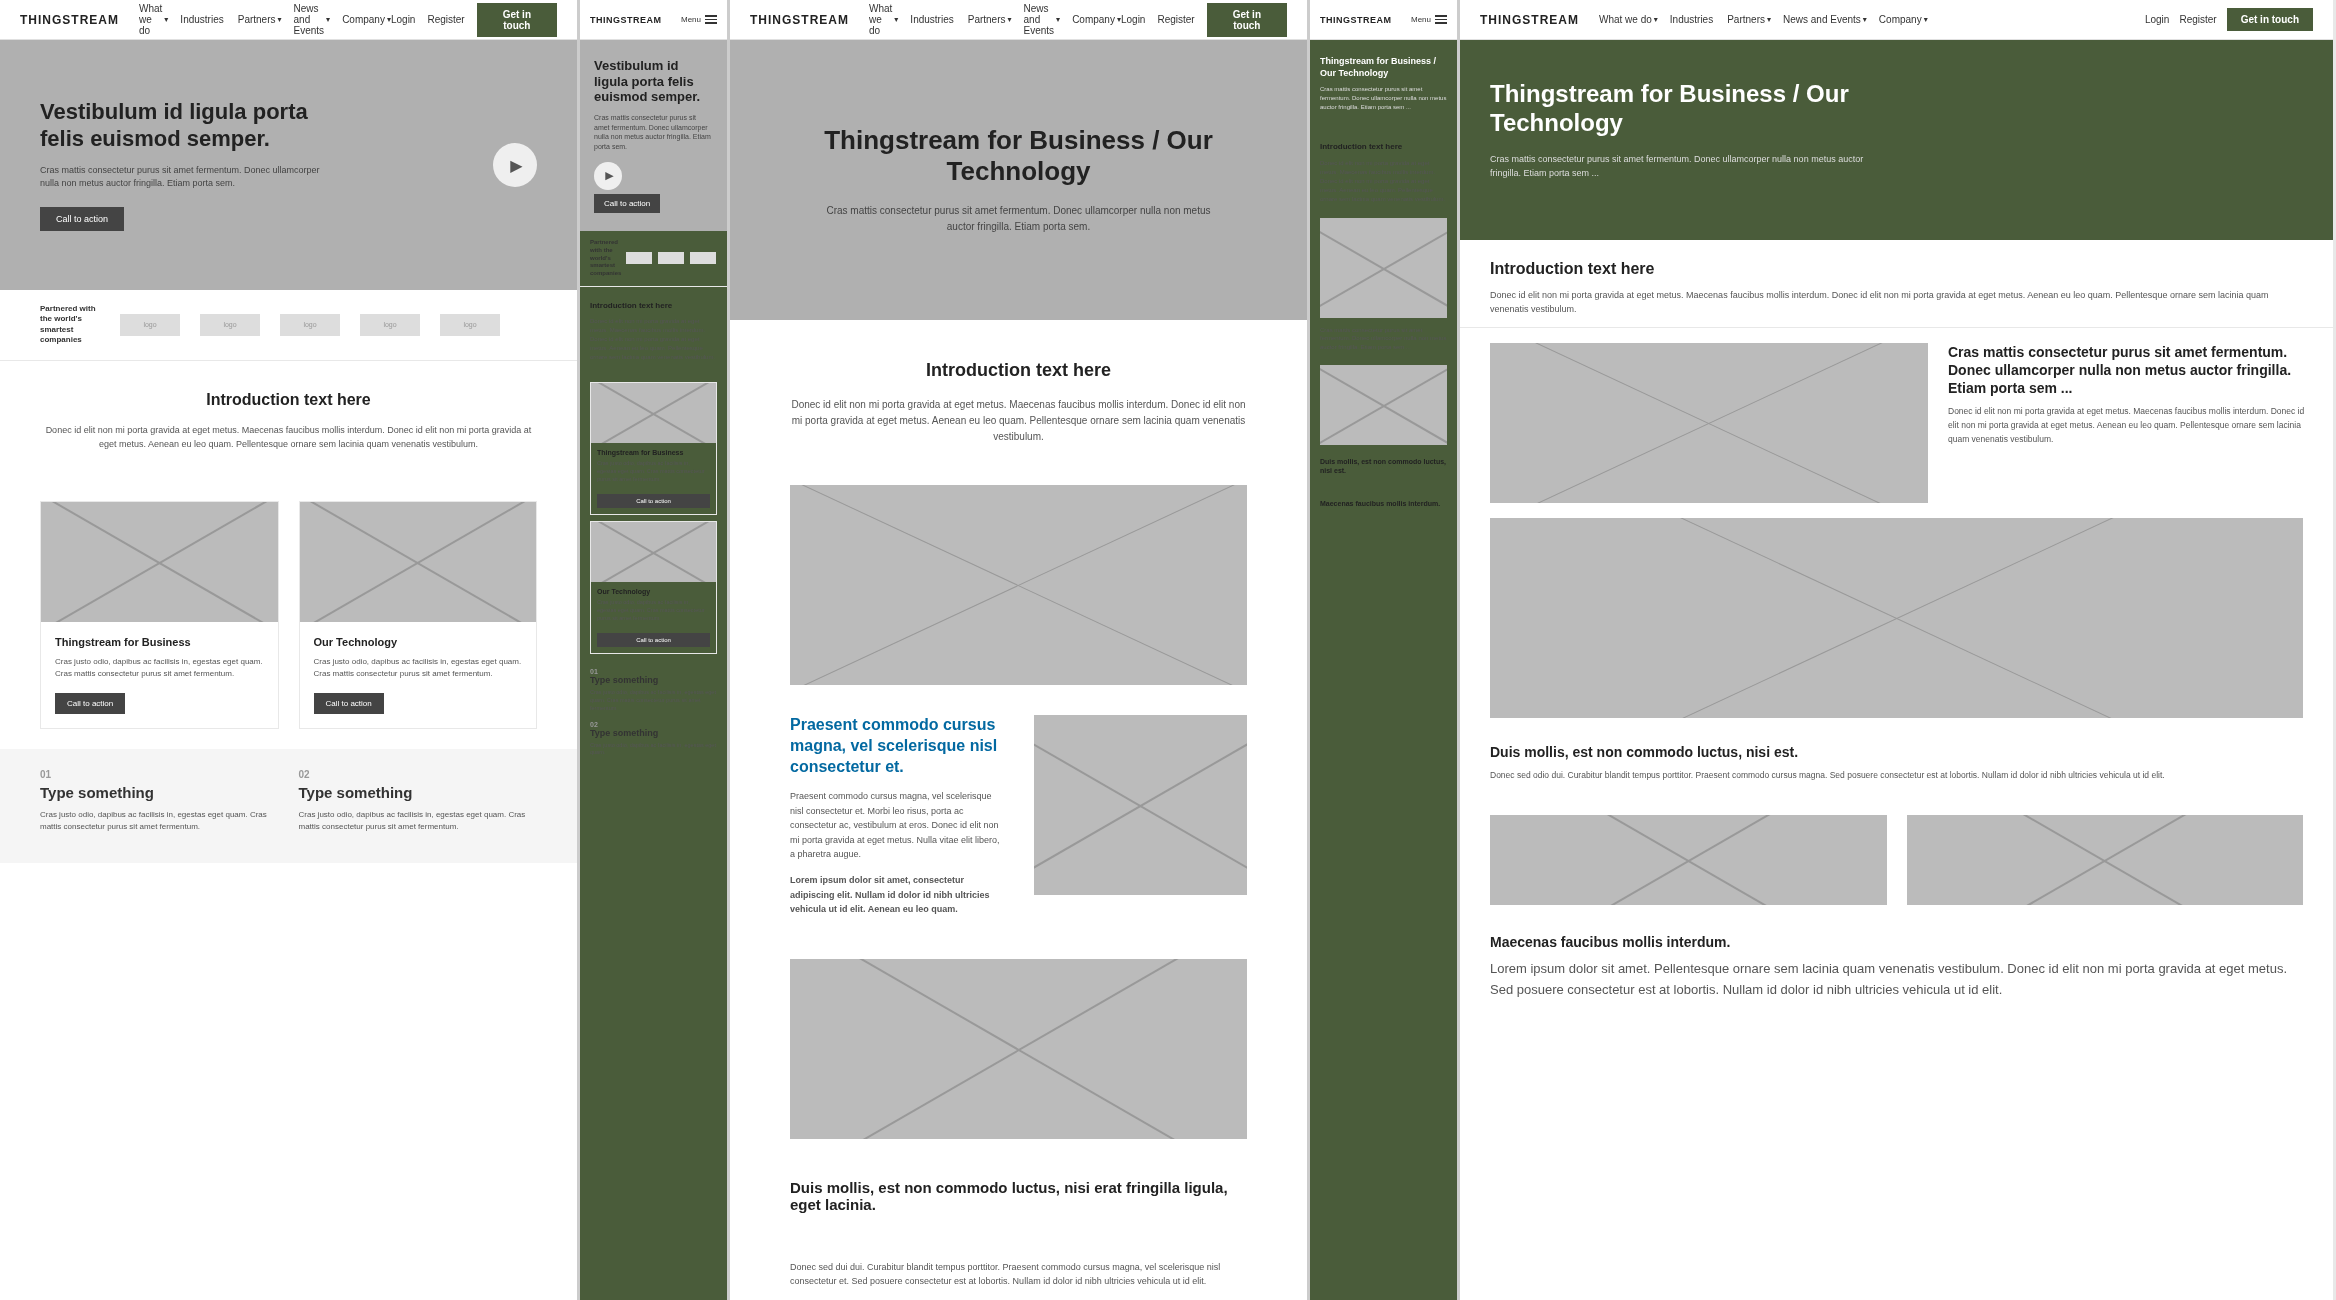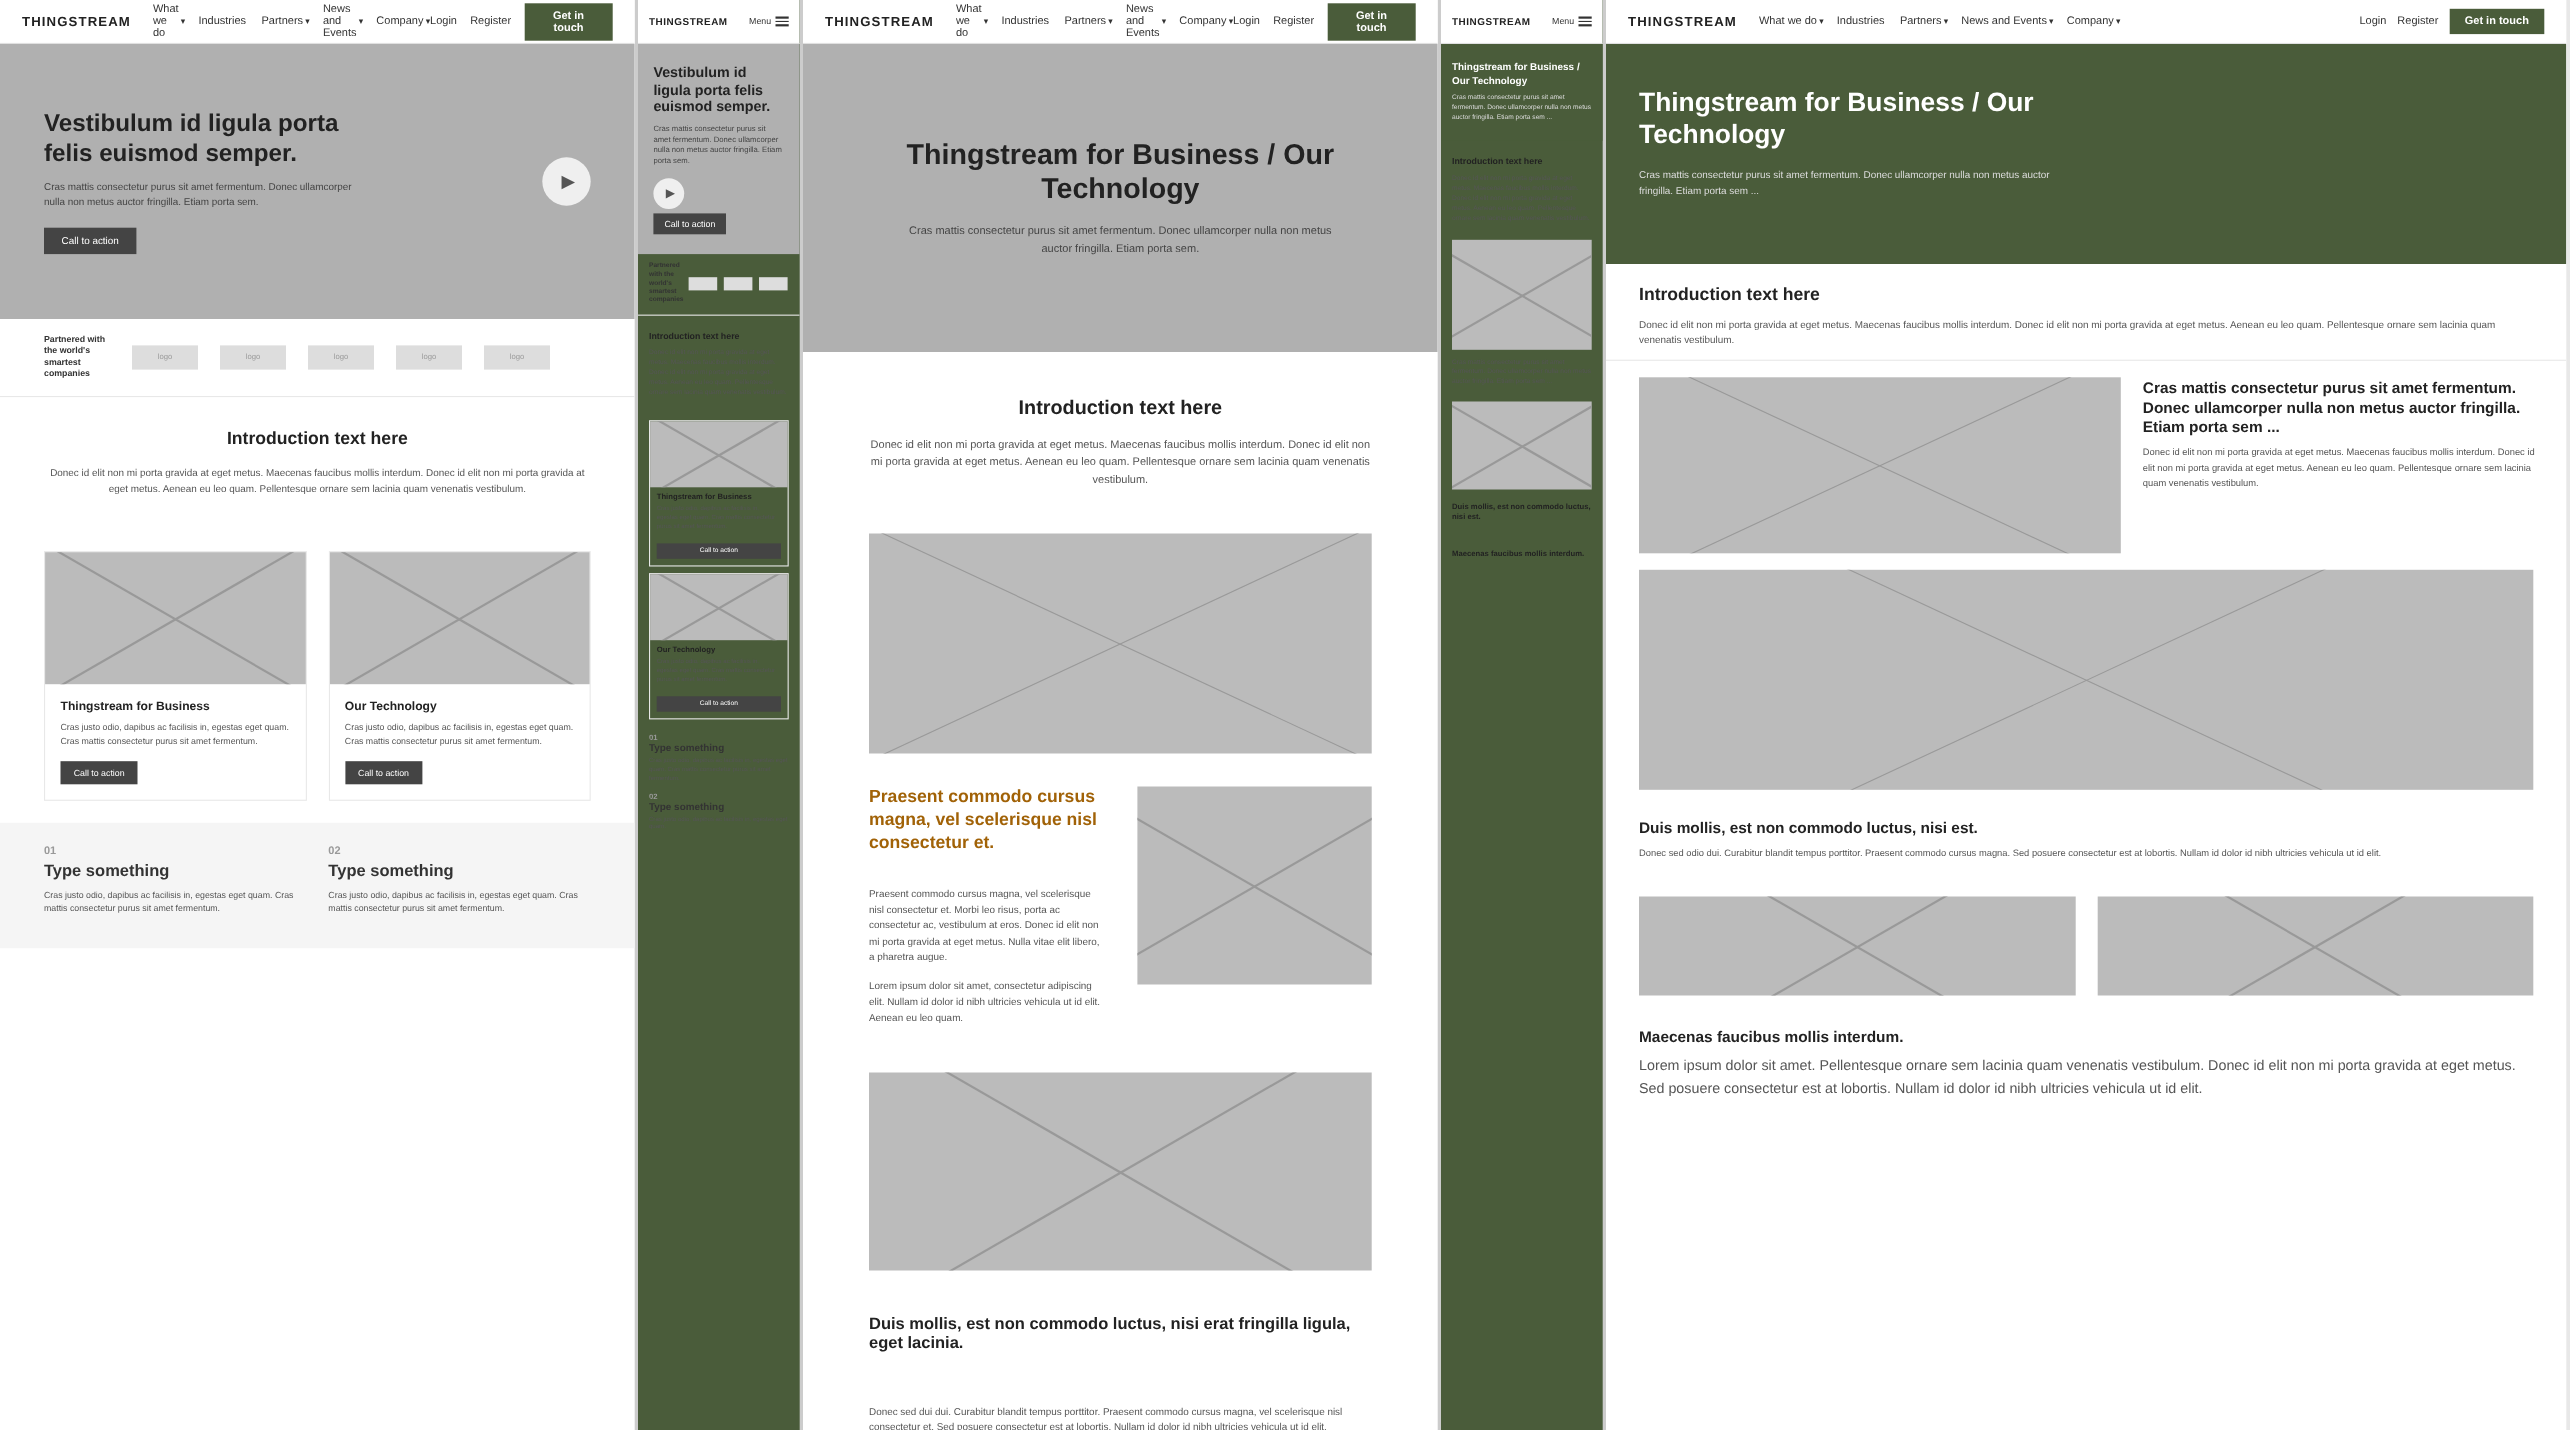--- a/index.html
+++ b/index.html
@@ -109,21 +109,21 @@
     .section-lg p { font-size: 10px; color: #555; line-height: 1.6; max-width: 500px; margin: 0 auto; }
 
     
     .large-img { margin: 0 60px; height: 200px; background: #bbb; position: relative; overflow: hidden; }
     .large-img::before { content: ''; position: absolute; width: 120%; height: 1px; background: #999; top: 50%; left: -10%; transform: rotate(-25deg); }
     .large-img::after { content: ''; position: absolute; width: 120%; height: 1px; background: #999; top: 50%; left: -10%; transform: rotate(25deg); }
 
     
     .two-col { display: flex; padding: 30px 60px; gap: 30px; }
     .col-text { flex: 1; }
-    .col-text h2 { font-size: 16px; font-weight: 800; color: #a16207; margin-bottom: 28px; line-height: 1.3; }
+    .col-text h2 { font-size: 16px; font-weight: 800; color: #0369a1; margin-bottom: 12px; line-height: 1.3; }
     .col-text p { font-size: 9px; color: #555; line-height: 1.6; margin-bottom: 12px; }
     .col-img { flex: 1; height: 180px; background: #bbb; position: relative; overflow: hidden; }
     .col-img::before { content: ''; position: absolute; width: 120%; height: 1px; background: #999; top: 50%; left: -10%; transform: rotate(-25deg); }
     .col-img::after { content: ''; position: absolute; width: 120%; height: 1px; background: #999; top: 50%; left: -10%; transform: rotate(25deg); }
 
     
     .list-section { padding: 20px 60px; }
     .list-section h2 { font-size: 15px; font-weight: 800; color: #222; margin-bottom: 10px; }
     .list-section p { font-size: 9px; color: #555; line-height: 1.6; margin-top: 47px; }
 
@@ -345,21 +345,21 @@
     <h2>Introduction text here</h2>
     <p>Donec id elit non mi porta gravida at eget metus. Maecenas faucibus mollis interdum. Donec id elit non mi porta gravida at eget metus. Aenean eu leo quam. Pellentesque ornare sem lacinia quam venenatis vestibulum.</p>
   </div>
 
   <div class="large-img"></div>
 
   <div class="two-col">
     <div class="col-text">
       <h2>Praesent commodo cursus magna, vel scelerisque nisl consectetur et.</h2>
       <p>Praesent commodo cursus magna, vel scelerisque nisl consectetur et. Morbi leo risus, porta ac consectetur ac, vestibulum at eros. Donec id elit non mi porta gravida at eget metus. Nulla vitae elit libero, a pharetra augue.</p>
-      <p style="margin-top:8px;">Lorem ipsum dolor sit amet, consectetur adipiscing elit. Nullam id dolor id nibh ultricies vehicula ut id elit. Aenean eu leo quam.</p>
+      <p style="margin-top:8px;font-weight:bold;">Lorem ipsum dolor sit amet, consectetur adipiscing elit. Nullam id dolor id nibh ultricies vehicula ut id elit. Aenean eu leo quam.</p>
     </div>
     <div class="col-img img-placeholder"></div>
   </div>
 
   <div style="padding:0 60px 20px;">
     <div class="img-placeholder" style="height:180px;"></div>
   </div>
 
   <div class="list-section">
     <h2>Duis mollis, est non commodo luctus, nisi erat fringilla ligula, eget lacinia.</h2>

